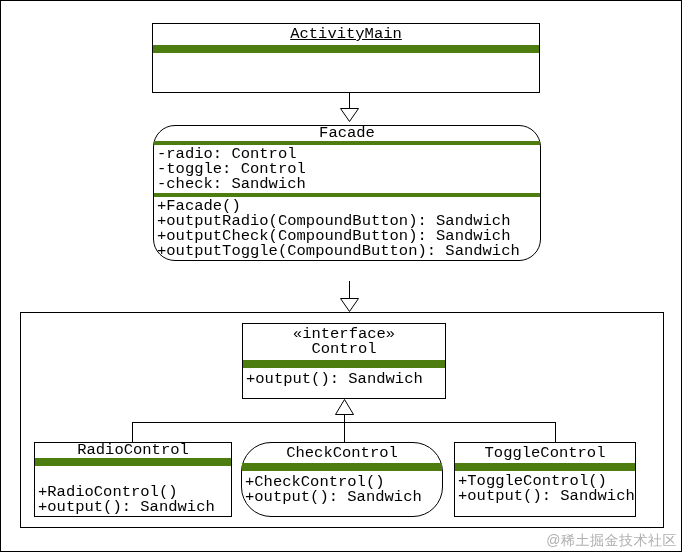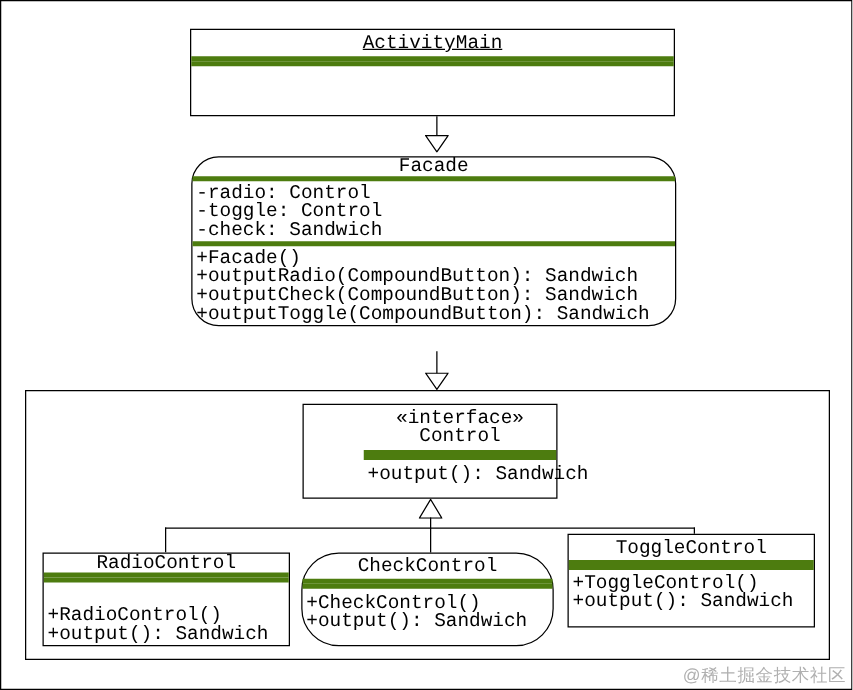--- a/index.html
+++ b/index.html
@@ -63,21 +63,21 @@
     </div>
   </div>
 
   <div class="vline" style="left:348px;top:280px;width:1px;height:18px;"></div>
   <svg class="tri" style="left:339px;top:297px;" width="19" height="14" viewBox="0 0 19 14">
     <polygon points="0.5,0.5 18.5,0.5 9.5,13.5" fill="#ffffff" stroke="#000000" stroke-width="1"></polygon>
   </svg>
 
   <div class="uml-box" style="left:19px;top:311px;width:644px;height:216px;"></div>
 
-  <div class="uml-box" style="left:241px;top:322px;width:204px;height:76px;padding-left:48px;">
+  <div class="uml-box" style="left:241px;top:322px;width:204px;height:76px;">
     <div class="uml-title" style="height:36px;">
       <div>«interface»</div>
       <div>Control</div>
     </div>
     <div class="cmp empty" style="height:4px;"></div>
     <div class="cmp grow" style="padding-top:4px;">
       <div class="mline">+output(): Sandwich</div>
     </div>
   </div>
 
@@ -100,21 +100,21 @@
 
   <div class="uml-box" style="left:240px;top:441px;width:202px;height:75px;border-radius:30px;">
     <div class="uml-title" style="height:20px;">CheckControl</div>
     <div class="cmp empty" style="height:4px;"></div>
     <div class="cmp grow" style="padding-top:4px;">
       <div class="mline">+CheckControl()</div>
       <div class="mline">+output(): Sandwich</div>
     </div>
   </div>
 
-  <div class="uml-box" style="left:453px;top:426px;width:198px;height:75px;">
+  <div class="uml-box" style="left:453px;top:441px;width:182px;height:75px;">
     <div class="uml-title" style="height:20px;">ToggleControl</div>
     <div class="cmp empty" style="height:4px;"></div>
     <div class="cmp grow" style="padding-top:3px;">
       <div class="mline">+ToggleControl()</div>
       <div class="mline">+output(): Sandwich</div>
     </div>
   </div>
 
   <div class="watermark">@稀土掘金技术社区</div>
 

